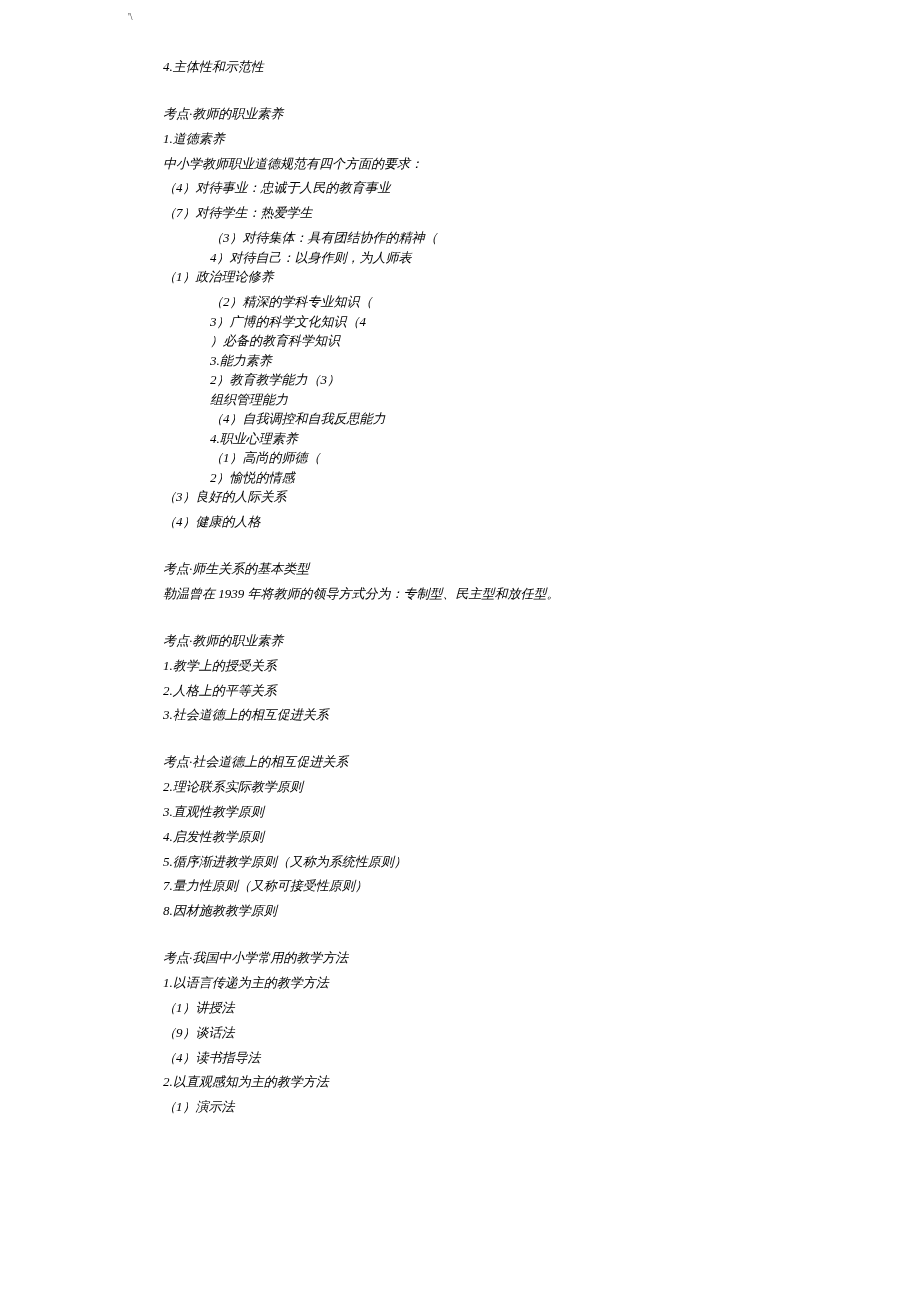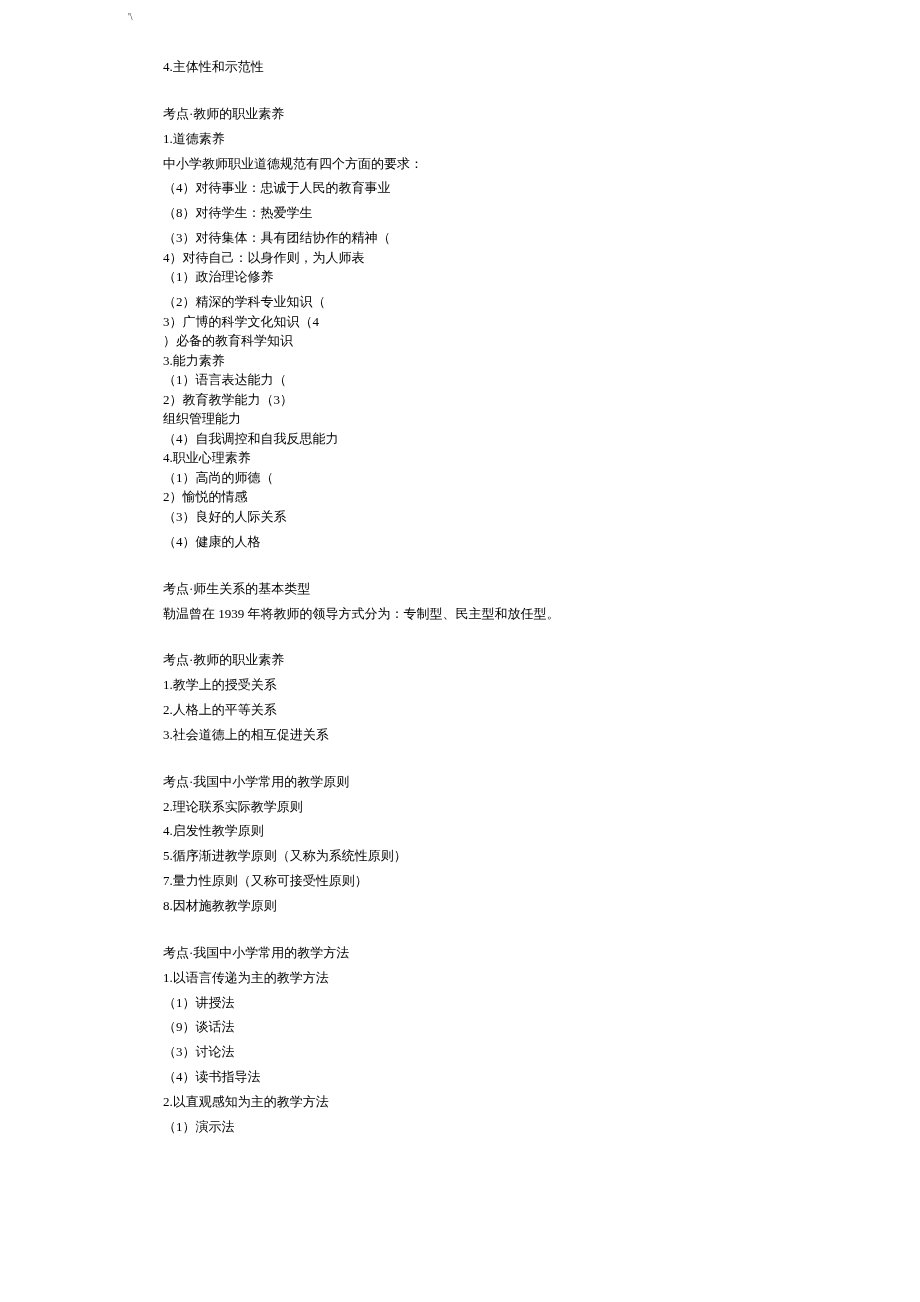--- a/index.html
+++ b/index.html
@@ -18,24 +18,26 @@
       left: 128px;
       font-size: 10px;
       color: #333;
     }
     .page {
       margin-left: 163px;
       width: 620px;
     }
     .line {
       margin-bottom: 6px;
+      font-style: italic;
     }
     .tight-block .line {
       margin-bottom: 2px;
       line-height: 1.35;
+      margin-left: 47px;
     }
     .gap-med { height: 22px; }
     .gap-large { height: 46px; }
   </style>
 </head>
 <body>
 
 <div class="corner-mark">'\</div>
 
 <div class="page">
@@ -43,35 +45,34 @@
   <div class="gap-large"></div>
 
   <div class="line">4.主体性和示范性</div>
 
   <div class="gap-med"></div>
 
   <div class="line">考点·教师的职业素养</div>
   <div class="line">1.道德素养</div>
   <div class="line">中小学教师职业道德规范有四个方面的要求：</div>
   <div class="line">（4）对待事业：忠诚于人民的教育事业</div>
-  <div class="line">（8）对待学生：热爱学生</div>
+  <div class="line">（7）对待学生：热爱学生</div>
 
   <div class="tight-block">
     <div class="line">（3）对待集体：具有团结协作的精神（</div>
     <div class="line">4）对待自己：以身作则，为人师表</div>
   </div>
 
   <div class="line">（1）政治理论修养</div>
 
   <div class="tight-block">
     <div class="line">（2）精深的学科专业知识（</div>
     <div class="line">3）广博的科学文化知识（4</div>
     <div class="line">）必备的教育科学知识</div>
     <div class="line">3.能力素养</div>
-    <div class="line">（1）语言表达能力（</div>
     <div class="line">2）教育教学能力（3）</div>
     <div class="line">组织管理能力</div>
     <div class="line">（4）自我调控和自我反思能力</div>
     <div class="line">4.职业心理素养</div>
     <div class="line">（1）高尚的师德（</div>
     <div class="line">2）愉悦的情感</div>
   </div>
 
   <div class="line">（3）良好的人际关系</div>
   <div class="line">（4）健康的人格</div>
@@ -83,31 +84,31 @@
 
   <div class="gap-med"></div>
 
   <div class="line">考点·教师的职业素养</div>
   <div class="line">1.教学上的授受关系</div>
   <div class="line">2.人格上的平等关系</div>
   <div class="line">3.社会道德上的相互促进关系</div>
 
   <div class="gap-med"></div>
 
-  <div class="line">考点·我国中小学常用的教学原则</div>
+  <div class="line">考点·社会道德上的相互促进关系</div>
   <div class="line">2.理论联系实际教学原则</div>
+  <div class="line">3.直观性教学原则</div>
   <div class="line">4.启发性教学原则</div>
   <div class="line">5.循序渐进教学原则（又称为系统性原则）</div>
   <div class="line">7.量力性原则（又称可接受性原则）</div>
   <div class="line">8.因材施教教学原则</div>
 
   <div class="gap-med"></div>
 
   <div class="line">考点·我国中小学常用的教学方法</div>
   <div class="line">1.以语言传递为主的教学方法</div>
   <div class="line">（1）讲授法</div>
   <div class="line">（9）谈话法</div>
-  <div class="line">（3）讨论法</div>
   <div class="line">（4）读书指导法</div>
   <div class="line">2.以直观感知为主的教学方法</div>
   <div class="line">（1）演示法</div>
 
 </div>
 
 </body></html>

